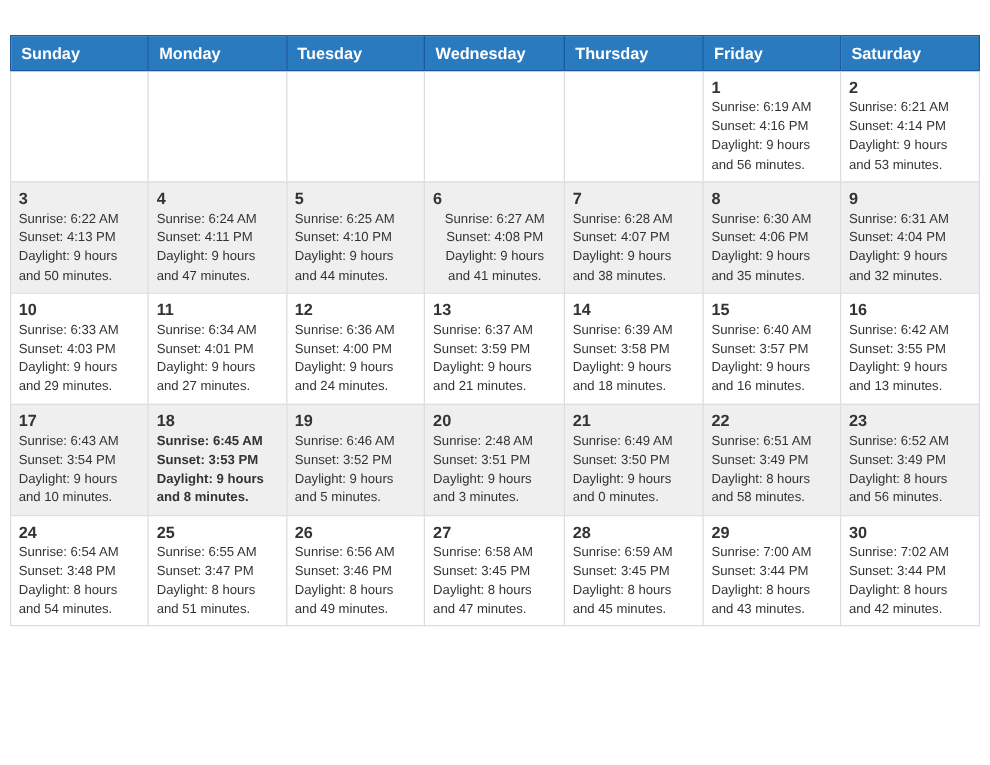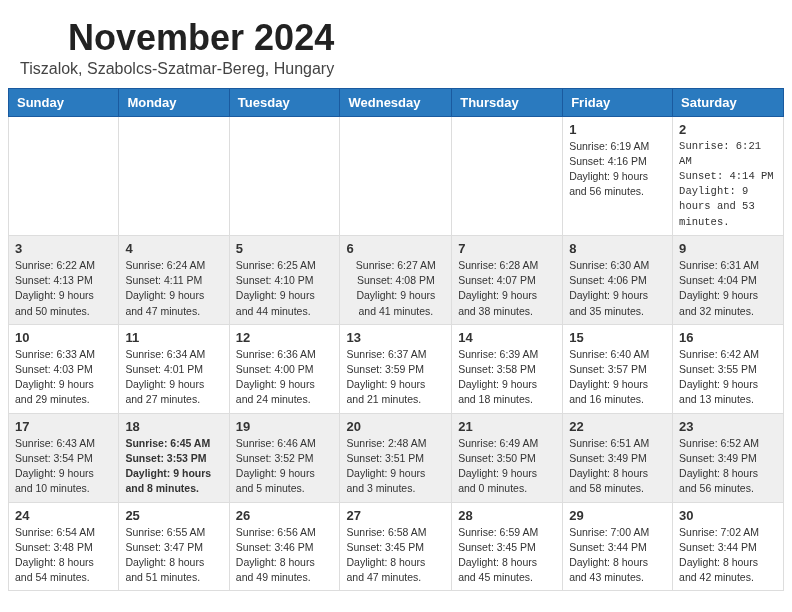--- a/index.html
+++ b/index.html
@@ -100,24 +100,20 @@
       line-height: 1.45;
     }
     .empty-cell {
       background: #fff;
     }
   </style>
 </head>
 <body>
 
 <div class="header">
-  <div class="title-area">
-    <div class="month-title">November 2024</div>
-    <div class="location-title">Tiszalok, Szabolcs-Szatmar-Bereg, Hungary</div>
-  </div>
 </div>
 
 <table class="calendar-inner">
   <thead>
     <tr>
       <th>Sunday</th>
       <th>Monday</th>
       <th>Tuesday</th>
       <th>Wednesday</th>
       <th>Thursday</th>
@@ -133,21 +129,21 @@
         <td class="empty-cell">&nbsp;</td>
         <td class="empty-cell">&nbsp;</td>
         <td>
           <span class="day-num">1</span>
           <div class="day-detail" style="white-space: pre-line;">Sunrise: 6:19 AM
 Sunset: 4:16 PM
 Daylight: 9 hours and 56 minutes.</div>
         </td>
         <td>
           <span class="day-num">2</span>
-          <div class="day-detail" style="white-space: pre-line; font-family: Liberation Mono, monospace;">Sunrise: 6:21 AM
+          <div class="day-detail" style="white-space: pre-line;">Sunrise: 6:21 AM
 Sunset: 4:14 PM
 Daylight: 9 hours and 53 minutes.</div>
         </td>
       </tr>
       <tr class="row-even">
         <td>
           <span class="day-num">3</span>
           <div class="day-detail" style="white-space: pre-line;">Sunrise: 6:22 AM
 Sunset: 4:13 PM
 Daylight: 9 hours and 50 minutes.</div>

